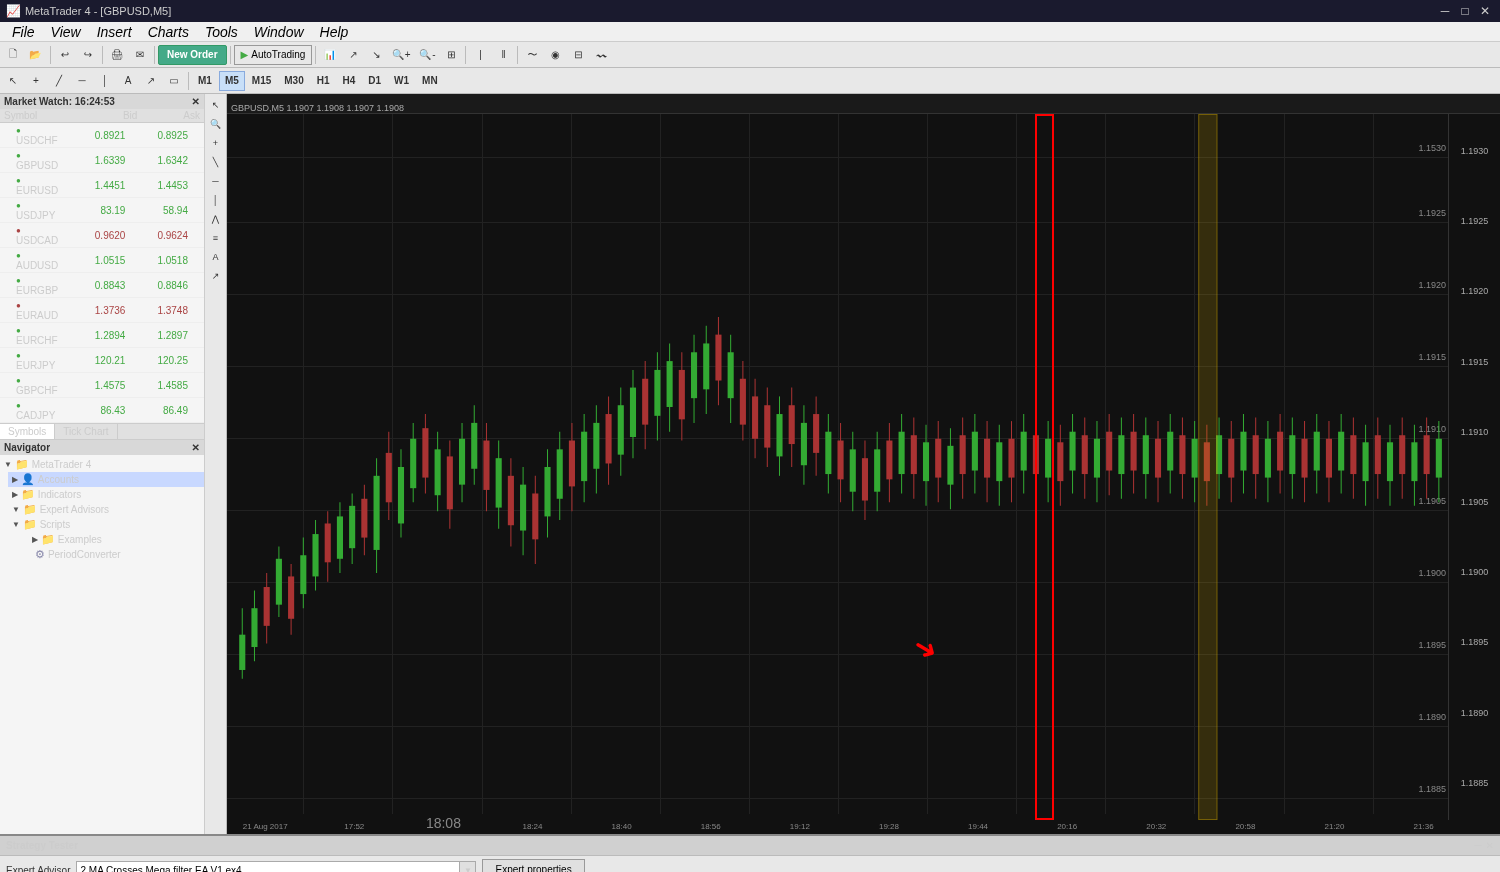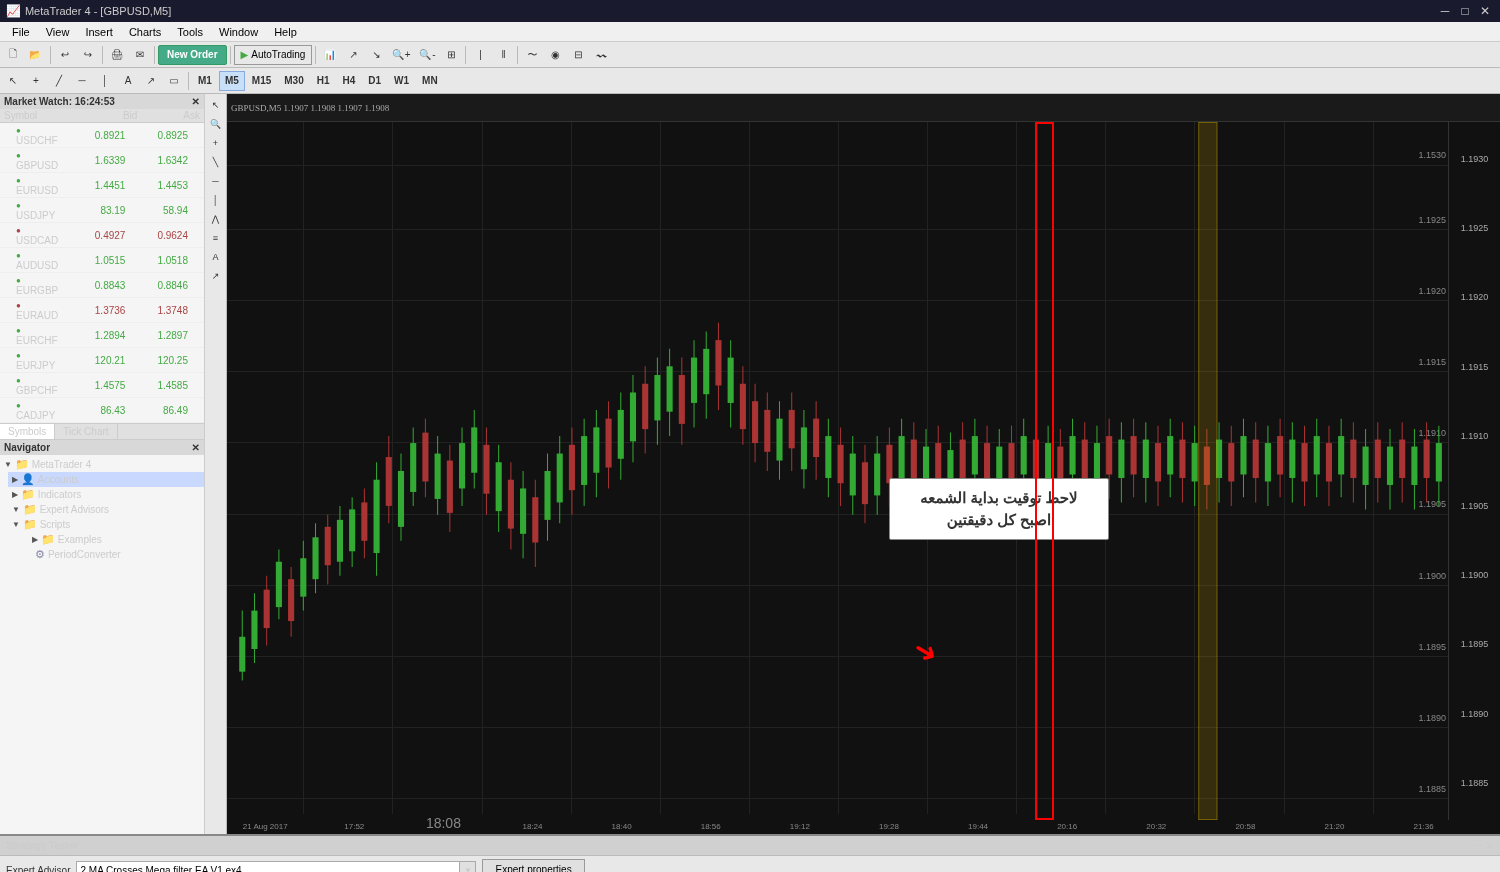--- a/index.html
+++ b/index.html
@@ -6,21 +6,21 @@
     body { width: 1500px; height: 872px; overflow: hidden; background: #2b2b2b; font-family: 'Segoe UI', Tahoma, sans-serif; font-size: 11px; color: #ccc; }
     
     
     #titlebar { height: 22px; background: #1a1a2e; display: flex; align-items: center; justify-content: space-between; padding: 0 6px; color: #ccc; font-size: 11px; }
     #titlebar-title { display: flex; align-items: center; gap: 4px; }
     #titlebar-controls { display: flex; gap: 2px; }
     #titlebar-controls span { width: 18px; height: 16px; display: flex; align-items: center; justify-content: center; cursor: pointer; font-size: 12px; }
 
     
     #menubar { height: 20px; background: #f0f0f0; display: flex; align-items: center; padding: 0 4px; border-bottom: 1px solid #ccc; }
-    #menubar span { padding: 2px 8px; font-size: 11px; color: #000; cursor: pointer; }
+    #menubar span { padding: 2px 8px; font-size: 14px; color: #000; cursor: pointer; font-style: italic; }
 
     
     #toolbar1 { height: 26px; background: #e8e8e8; display: flex; align-items: center; padding: 0 2px; border-bottom: 1px solid #bbb; gap: 1px; }
     #toolbar2 { height: 26px; background: #e8e8e8; display: flex; align-items: center; padding: 0 2px; border-bottom: 1px solid #bbb; gap: 1px; }
     .tb-btn { height: 22px; min-width: 22px; padding: 0 3px; background: #e8e8e8; border: 1px solid transparent; cursor: pointer; display: flex; align-items: center; justify-content: center; font-size: 10px; color: #333; }
     .tb-sep { width: 1px; height: 18px; background: #bbb; margin: 0 2px; }
     .tb-btn-green { background: #4a8; color: white; border: 1px solid #396; padding: 2px 8px; font-size: 10px; font-weight: bold; height: 20px; border-radius: 2px; cursor: pointer; }
     .tb-btn-autotrading { background: #e8e8e8; border: 1px solid #999; padding: 2px 6px; font-size: 10px; height: 20px; cursor: pointer; display: flex; align-items: center; gap: 3px; }
     .tf-btn { height: 20px; padding: 0 5px; background: #e8e8e8; border: 1px solid transparent; cursor: pointer; font-size: 10px; color: #333; font-weight: bold; }
     .tf-btn.active { background: #c8dff8; border: 1px solid #88aadd; }
@@ -49,21 +49,21 @@
     .nav-item { padding: 1px 4px; cursor: pointer; display: flex; align-items: center; gap: 3px; }
     .nav-item.selected { background: #c8d8ff; }
     .nav-group { padding-left: 8px; }
     .nav-sub { padding-left: 20px; }
     .triangle { font-size: 8px; color: #555; }
     .folder-icon { color: #e8a800; font-size: 11px; }
     .person-icon { color: #6688aa; font-size: 11px; }
 
     
     #chart-area { flex: 1; background: #000; display: flex; flex-direction: column; position: relative; overflow: hidden; }
-    #chart-toolbar { height: 28px; background: #1a1a1a; display: flex; align-items: center; padding: 0 4px; color: #888; font-size: 9px; border-bottom: 1px solid #333; gap: 6px; font-family: Liberation Serif, serif; }
+    #chart-toolbar { height: 20px; background: #1a1a1a; display: flex; align-items: flex-end; padding: 0 4px; color: #888; font-size: 9px; border-bottom: 1px solid #333; gap: 6px; }
     #chart-tabs { height: 20px; background: #2a2a2a; display: flex; align-items: flex-end; border-bottom: 1px solid #444; }
     .chart-tab { padding: 2px 10px; font-size: 10px; color: #aaa; cursor: pointer; border-right: 1px solid #444; height: 18px; display: flex; align-items: center; }
     .chart-tab.active { background: #1a1a1a; color: #fff; border-top: 1px solid #666; }
     #chart-canvas { flex: 1; position: relative; background: #111; overflow: hidden; }
     .grid-line-h { position: absolute; left: 0; right: 30px; height: 1px; background: #222; }
     .grid-line-v { position: absolute; top: 0; bottom: 20px; width: 1px; background: #222; }
 
     
     #annotation-box { position: absolute; background: white; border: 1px solid #888; padding: 8px 12px; text-align: center; font-size: 14px; color: #333; border-radius: 2px; direction: rtl; }
 
@@ -196,21 +196,21 @@
     <td style="color:#4a4">1.4451</td>
     <td style="color:#4a4">1.4453</td>
   </tr>
             <tr>
     <td><span style="color:#4a4;font-size:8px;">●</span> USDJPY</td>
     <td style="color:#4a4">83.19</td>
     <td style="color:#4a4">58.94</td>
   </tr>
             <tr>
     <td><span style="color:#a44;font-size:8px;">●</span> USDCAD</td>
-    <td style="color:#a44">0.4927</td>
+    <td style="color:#a44">0.9620</td>
     <td style="color:#a44">0.9624</td>
   </tr>
             <tr>
     <td><span style="color:#4a4;font-size:8px;">●</span> AUDUSD</td>
     <td style="color:#4a4">1.0515</td>
     <td style="color:#4a4">1.0518</td>
   </tr>
             <tr>
     <td><span style="color:#4a4;font-size:8px;">●</span> EURGBP</td>
     <td style="color:#4a4">0.8843</td>
@@ -574,24 +574,20 @@
         <line x1="1167" y1="222" x2="1167" y2="176" stroke="#3a3" stroke-width="1"></line>
         <rect x="1164" y="186" width="6" height="22" fill="#3a3"></rect>
         <line x1="1179" y1="218" x2="1179" y2="172" stroke="#a33" stroke-width="1"></line>
         <rect x="1176" y="182" width="6" height="22" fill="#a33"></rect>
         <line x1="1191" y1="220" x2="1191" y2="174" stroke="#3a3" stroke-width="1"></line>
         <rect x="1188" y="184" width="6" height="22" fill="#3a3"></rect>
 
         <rect x="955" y="0" width="18" height="400" fill="rgba(200,160,0,0.2)" stroke="rgba(200,160,0,0.5)" stroke-width="1"></rect>
       </svg>
 
-      <div id="annotation-box" style="left:52%;top:50%;width:220px;padding:10px 14px;">
-        <div style="font-size:15px;font-weight:bold;">لاحظ توقيت بداية الشمعه</div>
-        <div style="font-size:15px;font-weight:bold;margin-top:4px;">اصبح كل دقيقتين</div>
-      </div>
 
       <div style="position:absolute;left:54%;top:72%;color:red;font-size:28px;transform:rotate(30deg);">➜</div>
 
       <div style="position:absolute;left:63.5%;top:0;width:1.5%;height:calc(100% - 14px);border:2px solid red;pointer-events:none;"></div>
 
       <div id="price-axis" style="position:absolute;right:0;top:0;bottom:14px;width:52px;background:#111;border-left:1px solid #333;display:flex;flex-direction:column;justify-content:space-around;padding:2px 2px;">
         <span style="font-size:9px;color:#aaa;text-align:center;">1.1930</span>
         <span style="font-size:9px;color:#aaa;text-align:center;">1.1925</span>
         <span style="font-size:9px;color:#aaa;text-align:center;">1.1920</span>
         <span style="font-size:9px;color:#aaa;text-align:center;">1.1915</span>

